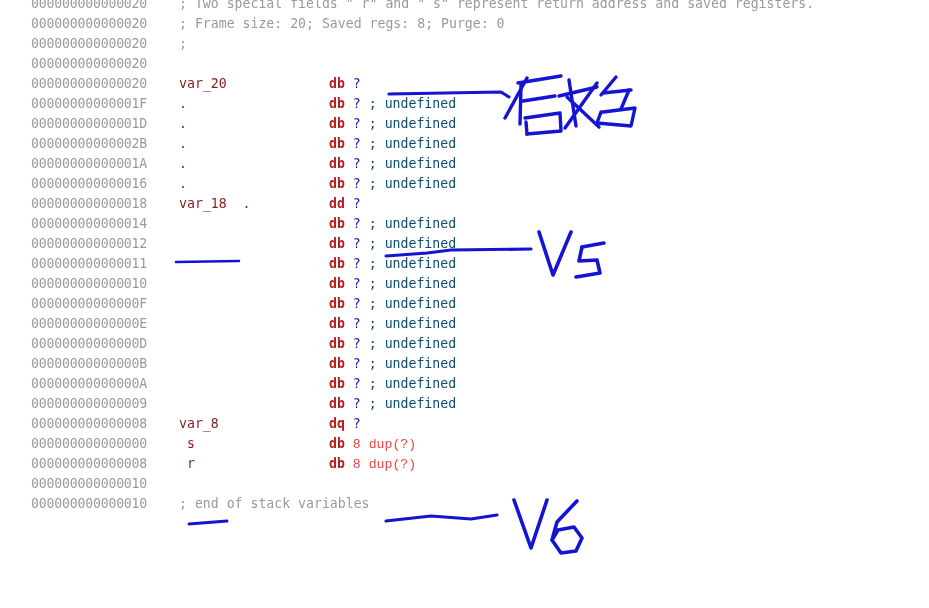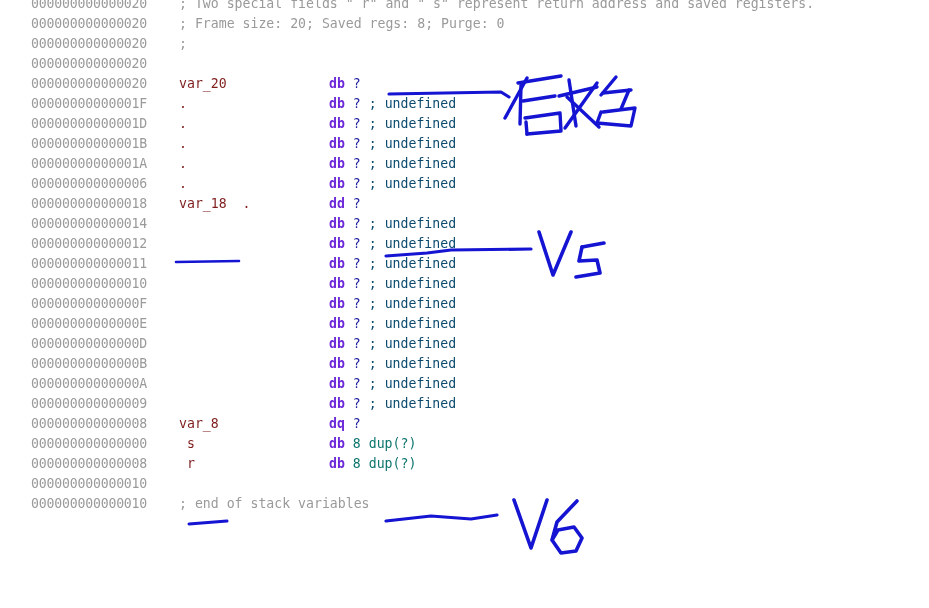--- a/index.html
+++ b/index.html
@@ -36,29 +36,30 @@
     width: 148px;
     color: #9a9a9a;
     letter-spacing: -0.2px;
   }
   .namecol {
     display: inline-block;
     width: 150px;
     color: #7f1d1d;
   }
   .mnem {
-    color: #6d28d9;
+    color: #b91c1c;
     font-weight: bold;
     text-align: right;
   }
   .op {
     color: #20209c;
   }
   .opgray {
-    color: #0f766e;
+    color: #ef4444;
+    font-family: Liberation Mono, monospace;
   }
   .cmt {
     color: #0c4a6e;
   }
   .cmtline {
     color: #9a9a9a;
   }
   
   #ink {
     position: absolute;
@@ -73,23 +74,23 @@
 <div id="screen">
 
   <div id="listing">
       <div class="line"><span class="addr">000000000000020</span><span class="cmtline">; Two special fields " r" and " s" represent return address and saved registers.</span></div>
       <div class="line"><span class="addr">000000000000020</span><span class="cmtline">; Frame size: 20; Saved regs: 8; Purge: 0</span></div>
       <div class="line"><span class="addr">000000000000020</span><span class="cmtline">;</span></div>
       <div class="line"><span class="addr">000000000000020</span><span></span></div>
       <div class="line"><span class="addr">000000000000020</span><span class="namecol">var_20</span><span class="mnem">db</span><span> </span><span class="op">?</span></div>
       <div class="line"><span class="addr">00000000000001F</span><span class="namecol">.</span><span class="mnem">db</span><span> </span><span class="op">?</span><span> </span><span class="cmt">; undefined</span></div>
       <div class="line"><span class="addr">00000000000001D</span><span class="namecol">.</span><span class="mnem">db</span><span> </span><span class="op">?</span><span> </span><span class="cmt">; undefined</span></div>
-      <div class="line"><span class="addr">00000000000001B</span><span class="namecol">.</span><span class="mnem">db</span><span> </span><span class="op">?</span><span> </span><span class="cmt">; undefined</span></div>
+      <div class="line"><span class="addr">00000000000002B</span><span class="namecol">.</span><span class="mnem">db</span><span> </span><span class="op">?</span><span> </span><span class="cmt">; undefined</span></div>
       <div class="line"><span class="addr">00000000000001A</span><span class="namecol">.</span><span class="mnem">db</span><span> </span><span class="op">?</span><span> </span><span class="cmt">; undefined</span></div>
-      <div class="line"><span class="addr">000000000000006</span><span class="namecol">.</span><span class="mnem">db</span><span> </span><span class="op">?</span><span> </span><span class="cmt">; undefined</span></div>
+      <div class="line"><span class="addr">000000000000016</span><span class="namecol">.</span><span class="mnem">db</span><span> </span><span class="op">?</span><span> </span><span class="cmt">; undefined</span></div>
       <div class="line"><span class="addr">000000000000018</span><span class="namecol">var_18  .</span><span class="mnem">dd</span><span> </span><span class="op">?</span></div>
       <div class="line"><span class="addr">000000000000014</span><span class="namecol"></span><span class="mnem">db</span><span> </span><span class="op">?</span><span> </span><span class="cmt">; undefined</span></div>
       <div class="line"><span class="addr">000000000000012</span><span class="namecol"></span><span class="mnem">db</span><span> </span><span class="op">?</span><span> </span><span class="cmt">; undefined</span></div>
       <div class="line"><span class="addr">000000000000011</span><span class="namecol"></span><span class="mnem">db</span><span> </span><span class="op">?</span><span> </span><span class="cmt">; undefined</span></div>
       <div class="line"><span class="addr">000000000000010</span><span class="namecol"></span><span class="mnem">db</span><span> </span><span class="op">?</span><span> </span><span class="cmt">; undefined</span></div>
       <div class="line"><span class="addr">00000000000000F</span><span class="namecol"></span><span class="mnem">db</span><span> </span><span class="op">?</span><span> </span><span class="cmt">; undefined</span></div>
       <div class="line"><span class="addr">00000000000000E</span><span class="namecol"></span><span class="mnem">db</span><span> </span><span class="op">?</span><span> </span><span class="cmt">; undefined</span></div>
       <div class="line"><span class="addr">00000000000000D</span><span class="namecol"></span><span class="mnem">db</span><span> </span><span class="op">?</span><span> </span><span class="cmt">; undefined</span></div>
       <div class="line"><span class="addr">00000000000000B</span><span class="namecol"></span><span class="mnem">db</span><span> </span><span class="op">?</span><span> </span><span class="cmt">; undefined</span></div>
       <div class="line"><span class="addr">00000000000000A</span><span class="namecol"></span><span class="mnem">db</span><span> </span><span class="op">?</span><span> </span><span class="cmt">; undefined</span></div>

